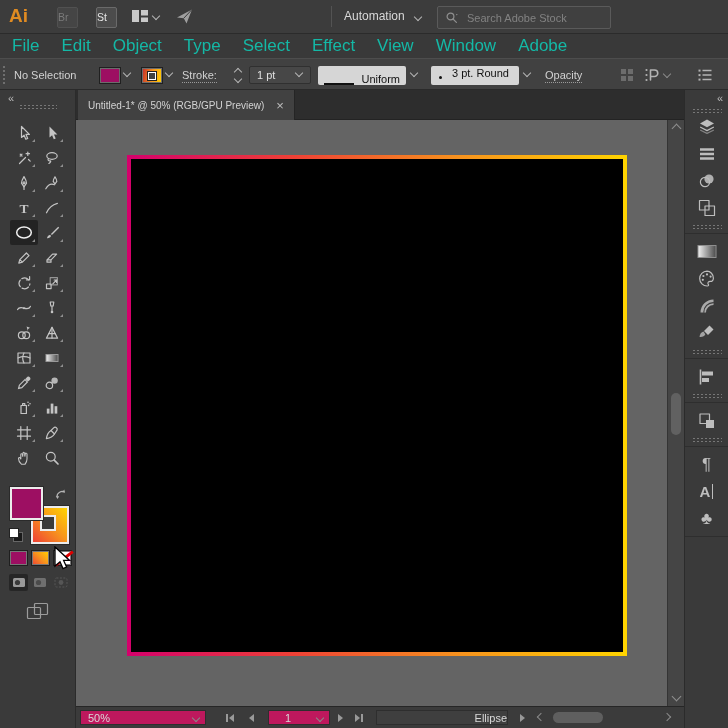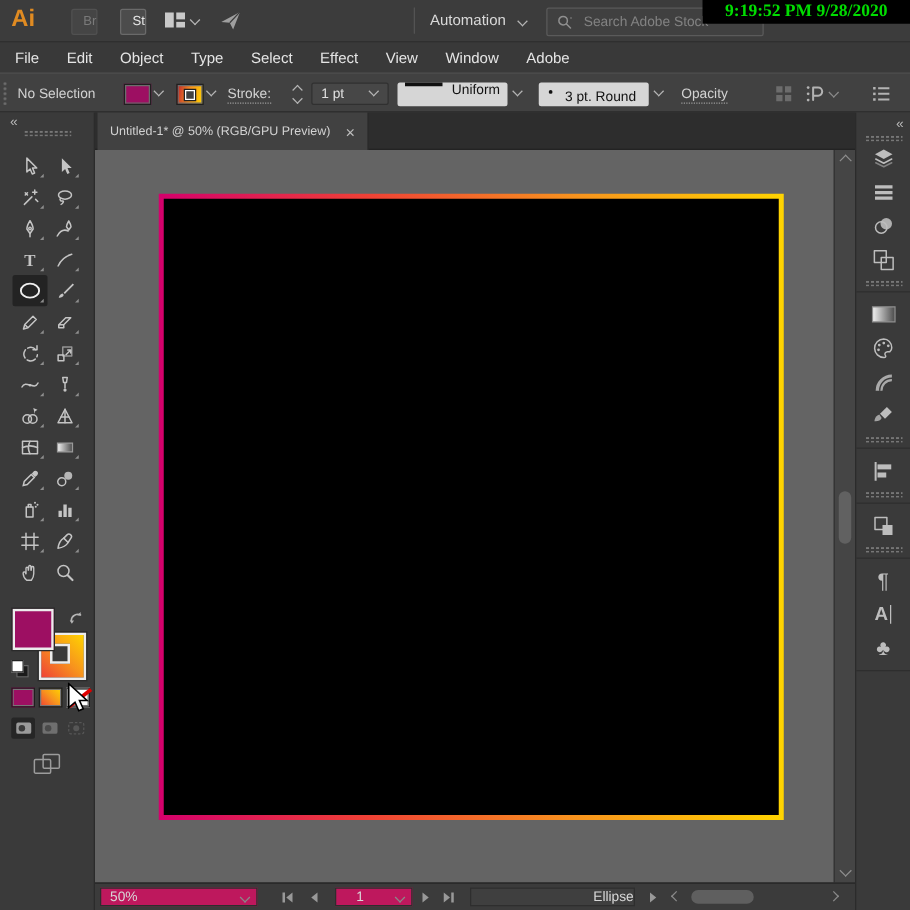--- a/index.html
+++ b/index.html
@@ -6,47 +6,47 @@
   .screen{position:relative;width:728px;height:728px;background:#3a3a3a;overflow:hidden;
           font-family:"Liberation Sans",sans-serif;color:#d6d6d6;font-size:12px;
           -webkit-font-smoothing:antialiased}
   .abs{position:absolute}
   svg{display:block}
   .ic{stroke:#c4c4c4;fill:none;stroke-width:1.2;stroke-linecap:round;stroke-linejoin:round}
 
   
   .appbar{position:absolute;left:0;top:0;width:728px;height:33px;background:#3c3c3c;border-bottom:1px solid #2b2b2b}
   .ai-logo{position:absolute;left:9px;top:5px;font-size:19px;font-weight:bold;color:#e08b22;letter-spacing:0}
-  .badge{position:absolute;top:7px;width:19px;height:19px;line-height:19px;text-align:right;font-size:10.5px;border-radius:2px}
+  .badge{position:absolute;top:7px;width:19px;height:19px;line-height:19px;text-align:left;font-size:10.5px;border-radius:2px}
   .badge.br{left:57px;background:#454545;color:#7a7a7a;border:1px solid #515151}
   .badge.st{left:96px;background:#4c4c4c;color:#e6e6e6;border:1px solid #6a6a6a}
   .chev{display:inline-block;width:5px;height:5px;border-right:1.4px solid #b5b5b5;border-bottom:1.4px solid #b5b5b5;transform:rotate(45deg)}
   .chev.dim{border-color:#8a8a8a}
   .vsep{position:absolute;top:6px;width:1px;height:21px;background:#535353}
   .automation{position:absolute;left:344px;top:9px;cursor:default}
   .automation span{font-size:12px;color:#d9d9d9;margin-right:10px}
   .searchbox{position:absolute;left:437px;top:6px;width:172px;height:21px;background:#404040;border:1px solid #5a5a5a;border-radius:2px;display:flex;align-items:center}
   .searchbox input{background:transparent;border:0;outline:0;color:#cfcfcf;font-size:11px;width:118px;font-family:"Liberation Sans",sans-serif}
   .searchbox input::placeholder{color:#828282}
   .timestamp{position:absolute;left:562px;top:0;width:166px;height:19px;background:#000;
              font-family:"Liberation Serif",serif;font-weight:bold;font-size:14px;line-height:19px;text-align:center;white-space:nowrap}
 
   
   .menubar{position:absolute;left:0;top:34px;width:728px;height:24px;background:#393939;display:flex;align-items:center;padding-left:12px;box-sizing:border-box}
-  .menu-item{padding:0 11px 0 0;margin-right:11px;font-size:12px;color:#e5e5e5;cursor:default}
+  .menu-item{padding:0 11px 0 0;margin-right:11px;font-size:17px;color:#14b8a6;cursor:default}
 
   
   .controlbar{position:absolute;left:0;top:58px;width:728px;height:32px;background:#414141;border-top:1px solid #4d4d4d;border-bottom:1px solid #2a2a2a;box-sizing:border-box}
   .cgrip{position:absolute;left:2px;top:6px;width:4px;height:19px;background-image:radial-gradient(circle,#6f6f6f 1px,transparent 1.2px);background-size:4px 4px}
   .clabel{position:absolute;top:10px;font-size:11px;color:#d2d2d2}
   .dotted{border-bottom:1px dotted #9a9a9a;padding-bottom:1px}
   .swatchbtn{position:absolute;top:8px;width:20px;height:15px;border:1px solid #202020;box-shadow:0 0 0 1px #6c6c6c inset}
   .stroke-mini-hole{position:absolute;left:6px;top:3.5px;width:6px;height:6px;background:#414141;border:1.6px solid #fff;outline:1px solid #222}
   .field{position:absolute;top:7px;height:18px;background:#474747;border:1px solid #303030;border-radius:2px;font-size:11px;color:#e0e0e0;line-height:17px;box-sizing:border-box}
-  .lightbox{position:absolute;top:7px;height:19px;background:#d6d6d6;border-radius:2px;color:#111;font-size:11px;display:flex;align-items:flex-start;box-sizing:border-box}
+  .lightbox{position:absolute;top:7px;height:19px;background:#d6d6d6;border-radius:2px;color:#111;font-size:11px;display:flex;align-items:flex-end;box-sizing:border-box}
   .chevbtn{position:absolute;top:11px}
   .stepper{position:absolute;top:7px;width:11px;height:18px}
   .stepper .chev{position:absolute;left:2px}
 
   
   .leftdock{position:absolute;left:0;top:90px;width:76px;height:638px;background:#3a3a3a;border-right:1px solid #2b2b2b;box-sizing:border-box}
   .rightdock{position:absolute;left:684px;top:90px;width:44px;height:638px;background:#3a3a3a;border-left:1px solid #2b2b2b;box-sizing:border-box}
   .collapse{font-size:11px;color:#b9b9b9;letter-spacing:-1px}
   .hgrip{height:5px;background-image:radial-gradient(circle,#777 0.9px,transparent 1px);background-size:4px 3px;width:38px;margin:3px auto 0}
   .toolgrid{position:absolute;left:10px;top:30px;width:56px;display:grid;grid-template-columns:28px 28px}
@@ -140,21 +140,20 @@
     <div class="searchbox">
       <span style="margin:0 5px 0 7px">
         <svg width="15" height="13" class="ic" style="stroke:#8f8f8f">
             <circle cx="5.5" cy="5.5" r="3.4"></circle>
             <path d="M8 8l3.4 3.4"></path>
             <path d="M11 3l1.6 0-0.8 1.4z" fill="#8f8f8f" stroke="none"></path>
           </svg>
       </span>
       <input placeholder="Search Adobe Stock" style="">
     </div>
-    <div class="timestamp" style="color: rgb(0, 221, 0);">9:19:52 PM 9/28/2020</div>
   </div>
 
   <div class="menubar">
 
   <span class="menu-item">File</span>
       <span class="menu-item">Edit</span>
       <span class="menu-item">Object</span>
       <span class="menu-item">Type</span>
       <span class="menu-item">Select</span>
       <span class="menu-item">Effect</span>

